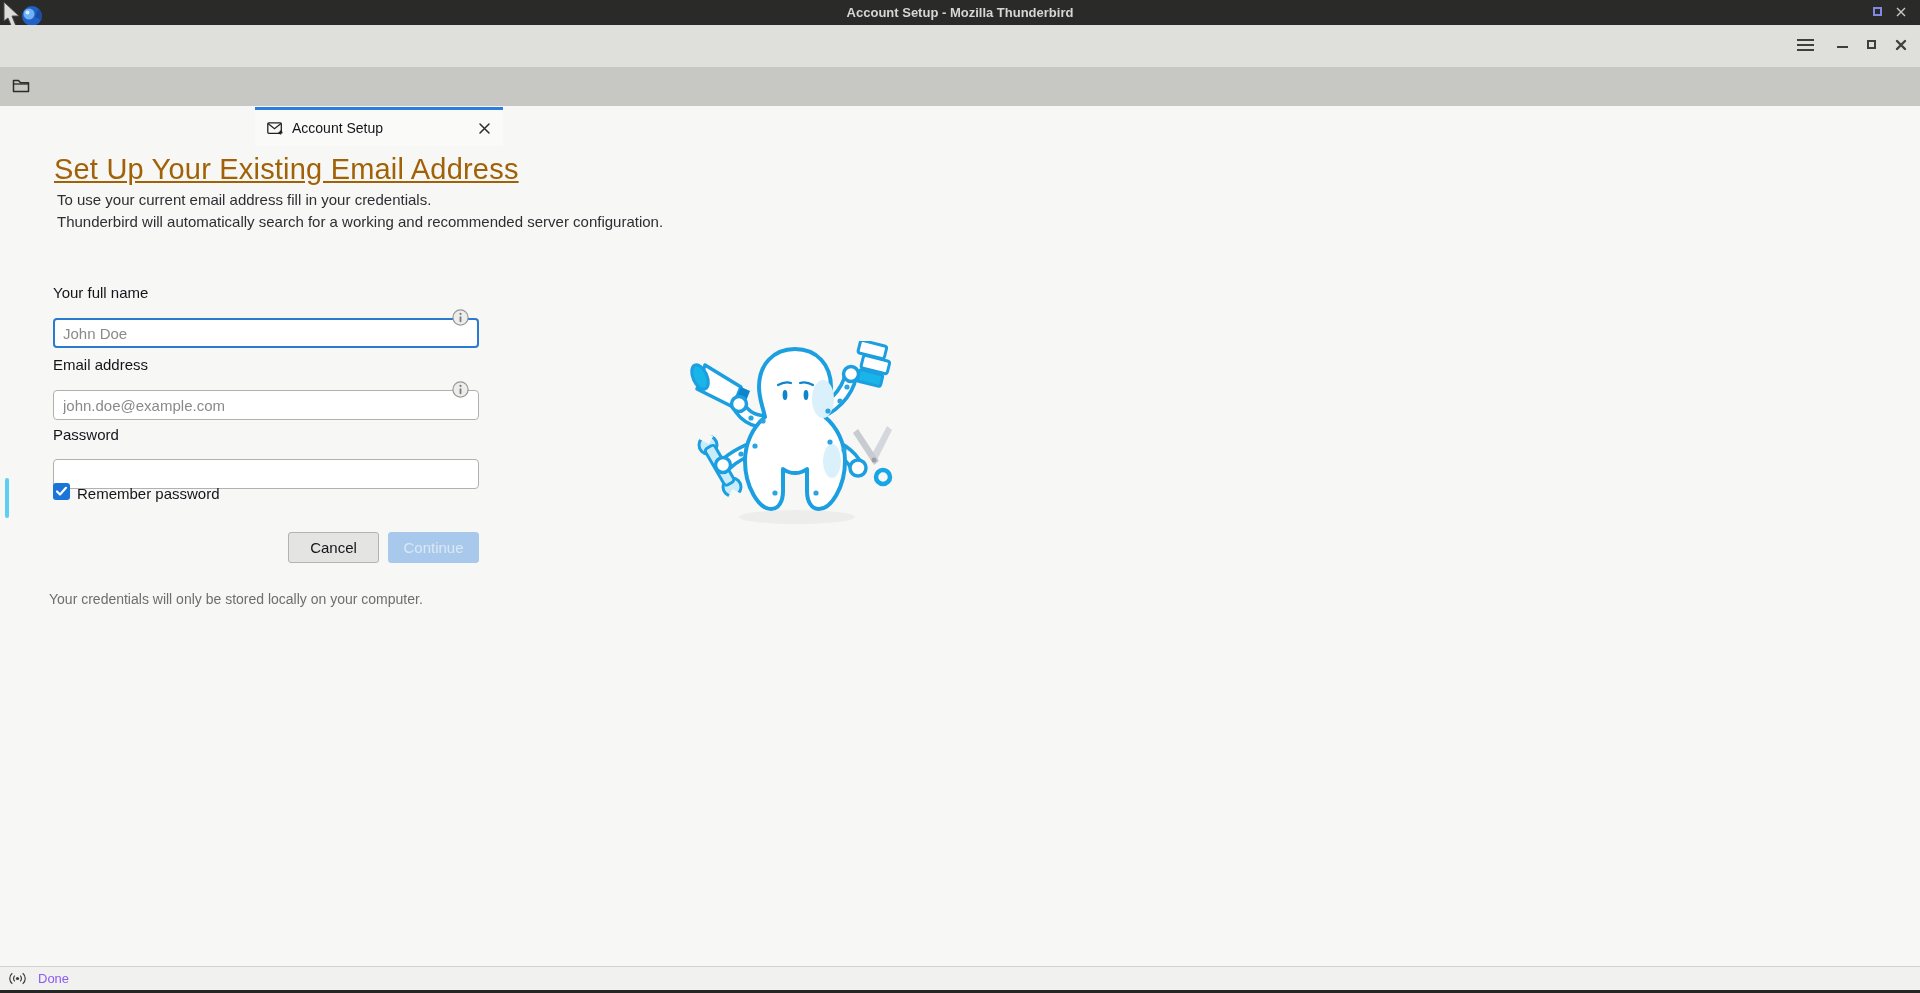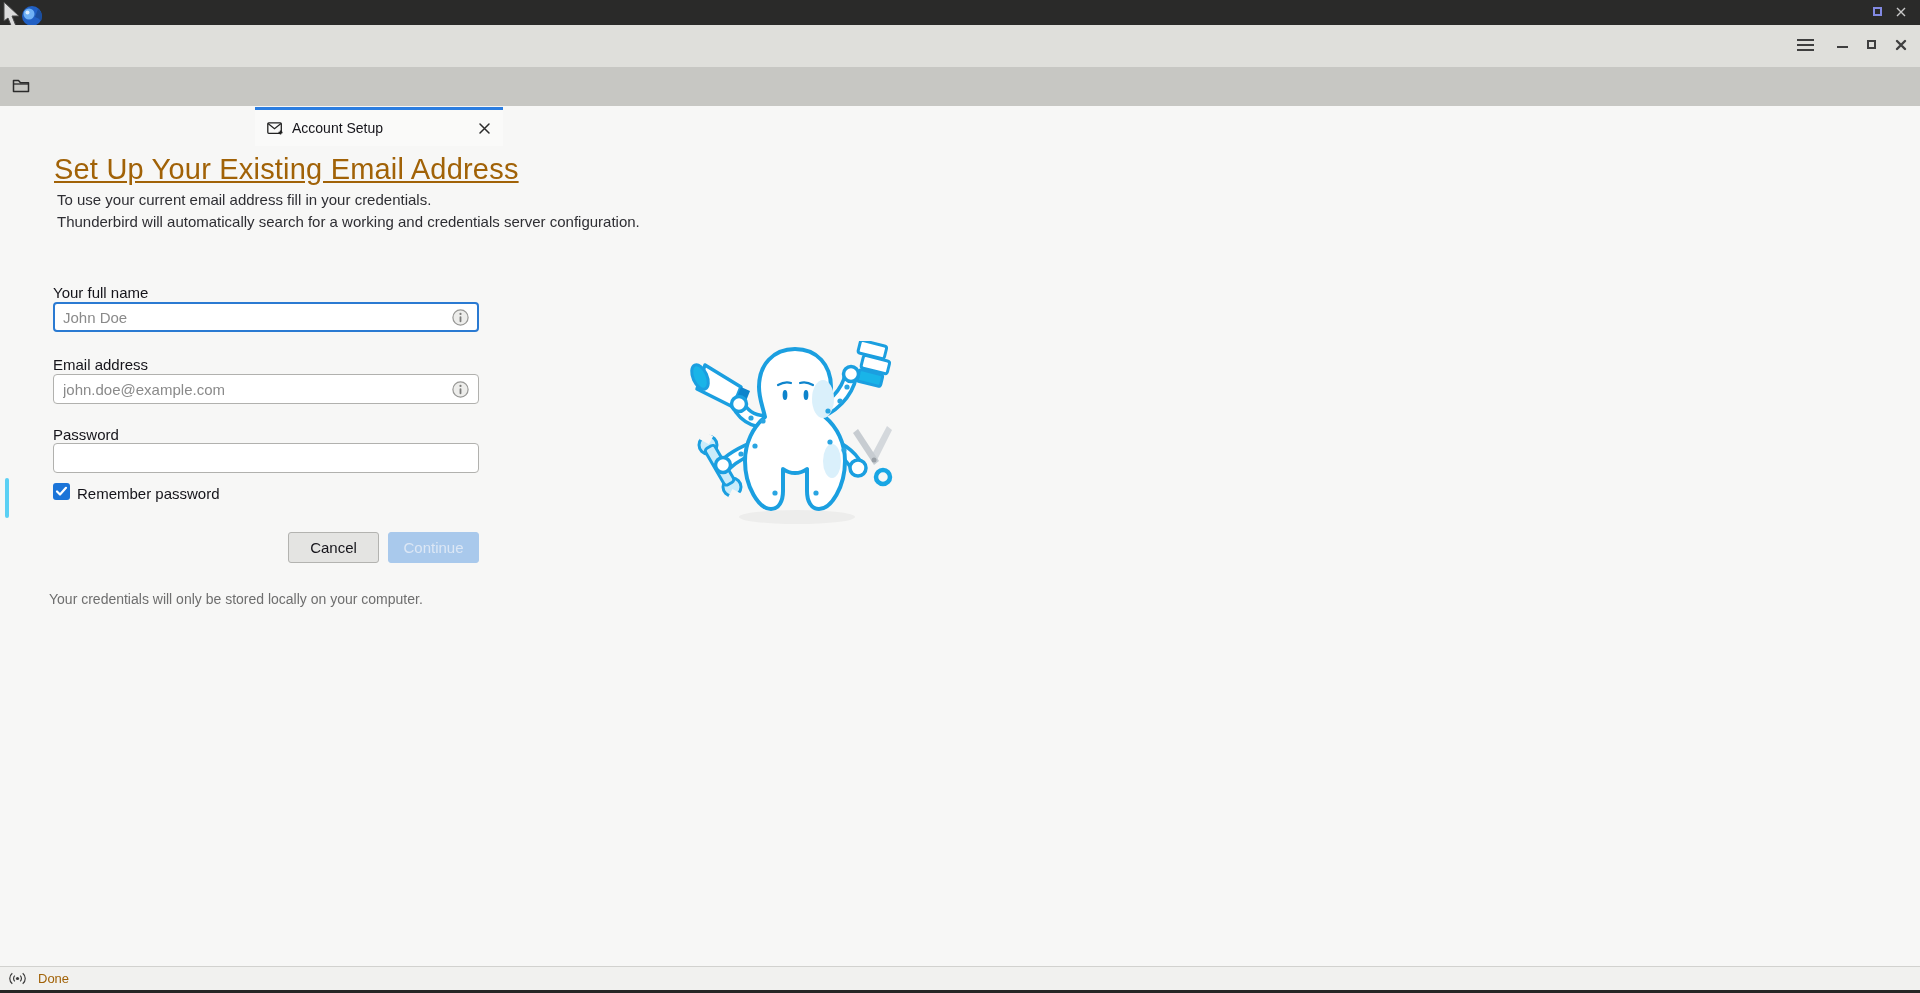--- a/index.html
+++ b/index.html
@@ -34,21 +34,21 @@
   .tab-close{margin-left:auto;width:13px;height:13px;}
 
   
   .heading{position:absolute;left:54px;top:153px;margin:0;font-size:29px;font-weight:400;
            color:#a16207;letter-spacing:.2px;text-decoration:underline;}
   .subtitle{position:absolute;left:57px;top:189px;font-size:15px;line-height:22px;color:#2e2e33;}
   .field-label{position:absolute;left:53px;font-size:15px;color:#15141a;}
   .lbl-name{top:284px}.lbl-email{top:356px}.lbl-pass{top:426px}
   .text-input{position:absolute;left:53px;width:426px;height:30px;box-sizing:border-box;
               border:1px solid #b1b1ae;border-radius:4px;background:#fff;color:#15141a;
-              font-size:15px;font-family:inherit;padding:0 32px 0 9px;outline:none;}
+              font-size:15px;font-family:inherit;padding:0 32px 0 9px;outline:none;margin-top:16px;}
   .text-input::placeholder{color:#8a8a8a;}
   .in-name{top:302px;border:2px solid #2a7ad2;padding:0 31px 0 8px;}
   .in-email{top:374px}.in-pass{top:443px;padding-right:9px;}
   .info-icon{position:absolute;left:452px;width:17px;height:17px;}
   .info-name{top:309px}.info-email{top:381px}
 
   .checkbox{position:absolute;left:53px;top:483px;width:17px;height:17px;background:#1b74d8;
             border-radius:3px;display:flex;align-items:center;justify-content:center;}
   .checkbox svg{visibility:hidden;}
   .checkbox.checked svg{visibility:visible;}
@@ -60,36 +60,37 @@
   .btn-continue{left:388px;background:#a9c9ec;border:1px solid #a9c9ec;color:#dce7f5;}
 
   .privacy{position:absolute;left:49px;top:591px;font-size:14px;color:#6e6e6e;}
   .strip{position:absolute;left:5px;top:478px;width:4px;height:40px;background:#5bd0f4;border-radius:2px;}
   .mascot{position:absolute;left:683px;top:341px;}
 
   
   .statusbar{position:absolute;left:0;top:966px;width:100%;height:24px;background:#f1f1ef;
              border-top:1px solid #d2d2cf;box-sizing:border-box;display:flex;align-items:center;}
   .status-icon{margin:0 0 0 9px;}
-  .status-text{margin-left:12px;font-size:13px;color:#a16207;}
+  .status-text{margin-left:12px;font-size:13px;color:#8b5cf6;}
   .bottom-edge{position:absolute;left:0;top:990px;width:100%;height:3px;background:#262625;}
 </style>
 </head>
 <body>
 
 <div class="stage">
 
   <div class="titlebar">
     <svg class="applogo" width="48" height="34" viewBox="0 0 48 34">
       <circle cx="30" cy="15" r="10" fill="#2160c4"></circle>
       <circle cx="27" cy="13" r="5.5" fill="#6fb1f5"></circle>
       <circle cx="25.5" cy="11.5" r="2" fill="#d8ecff"></circle>
       <path d="M36,8 q6,4 3,12 q-2,-3 -6,-4 z" fill="#1b4e9e"></path>
       <polygon points="2,1 17,15 10,15 14,25 10,27 6,17 2,20" fill="#dcdcdc" stroke="#4a4a4a" stroke-width="1"></polygon>
     </svg>
+    <div class="title-text">Account Setup - Mozilla Thunderbird</div>
     <div class="tb-restore"></div>
     <svg class="tb-close" viewBox="0 0 12 12">
       <path d="M2,2 L10,10 M10,2 L2,10" stroke="#c9c9c9" stroke-width="1.4"></path>
     </svg>
   </div>
 
   <div class="toolbar">
     <div class="menu-icon">
         <i></i>
         <i></i>
@@ -116,21 +117,21 @@
       <span class="tab-label">Account Setup</span>
       <svg class="tab-close" viewBox="0 0 13 13">
         <path d="M2,2 L11,11 M11,2 L2,11" stroke="#2b2b2b" stroke-width="1.5" stroke-linecap="round"></path>
       </svg>
     </div>
   </div>
 
   <h1 class="heading">Set Up Your Existing Email Address</h1>
   <div class="subtitle">
     <div>To use your current email address fill in your credentials.</div>
-    <div>Thunderbird will automatically search for a working and credentials server configuration.</div>
+    <div>Thunderbird will automatically search for a working and recommended server configuration.</div>
   </div>
 
   <label class="field-label lbl-name">Your full name</label>
   <input class="text-input in-name" type="text" placeholder="John Doe" style="">
   <svg class="info-icon info-name" viewBox="0 0 17 17">
     <circle cx="8.5" cy="8.5" r="7.6" fill="#ededeb" stroke="#979795" stroke-width="1.2"></circle>
     <circle cx="8.5" cy="4.9" r="1.1" fill="#7c7c7a"></circle>
     <rect x="7.6" y="7.2" width="1.8" height="6" rx="0.9" fill="#7c7c7a"></rect>
   </svg>
 

